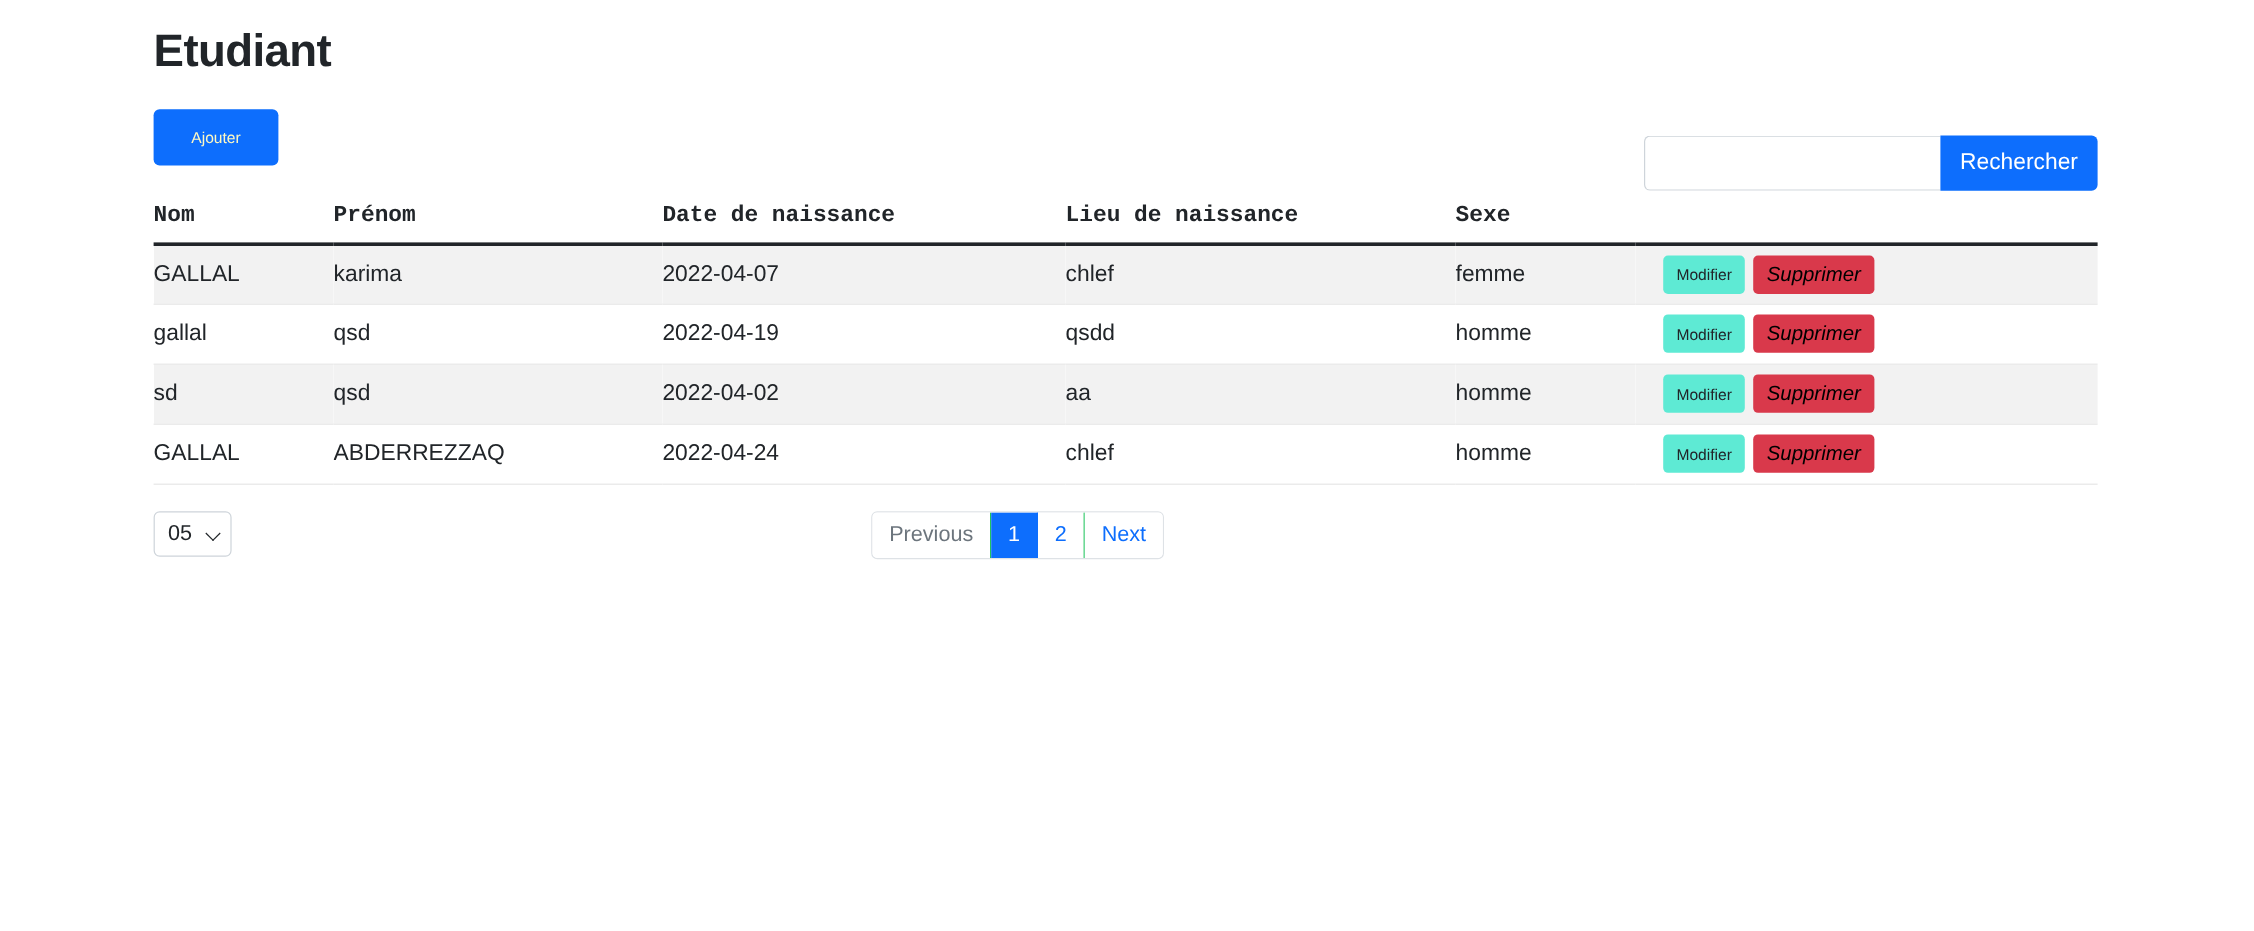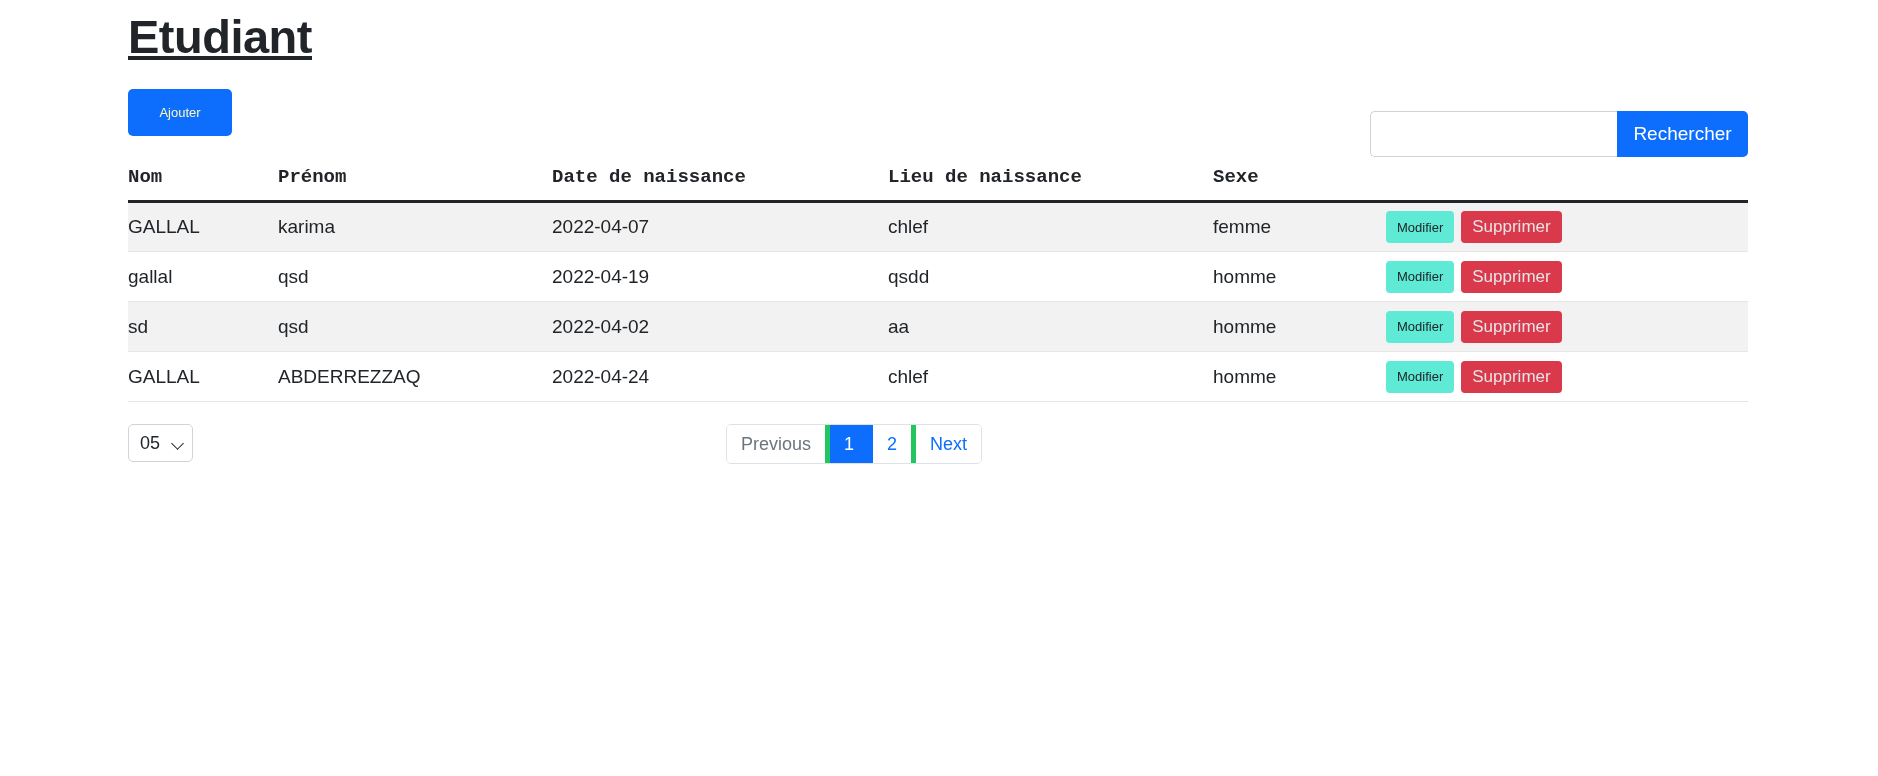--- a/index.html
+++ b/index.html
@@ -24,29 +24,28 @@
 
   .container {
     position: absolute;
     left: 128px;
     top: 0;
     width: 1620px;
   }
 
   
   .page-title {
-    font-size: 47px;
+    font-size: 38px;
     line-height: 1.15;
     font-weight: 700;
     letter-spacing: -0.5px;
     color: #212529;
     margin: 0;
-    padding-top: 10px;
-    white-space: nowrap;
-    text-decoration: underline;
+    padding-top: 22px;
+    white-space: nowrap;
   }
 
   
   .toolbar {
     position: relative;
     height: 62px;
     margin-top: 25px;
   }
 
   .btn {
@@ -168,23 +167,24 @@
     background: #5eead4;
     color: #212529;
     font-size: 13px;
     border-radius: 4px;
   }
 
   .btn-delete {
     height: 32px;
     padding: 0 11px;
     background: #d9394b;
-    color: #e5e5e5;
+    color: #000000;
     font-size: 17px;
     border-radius: 4px;
+    font-style: italic;
   }
 
   
   .footer {
     position: relative;
     margin-top: 22px;
     height: 50px;
   }
 
   .page-size-select {
@@ -240,21 +240,21 @@
 
   .page-link {
     display: flex;
     align-items: center;
     justify-content: center;
     min-width: 37px;
     padding: 0 14px;
     font-size: 18px;
     color: #0d6efd;
     background: #ffffff;
-    border-right: 5px solid #22c55e;
+    border-right: 1px solid #22c55e;
     text-decoration: none;
     cursor: pointer;
     white-space: nowrap;
   }
   .page-link:last-child { border-right: none; }
 
   .page-link.disabled {
     color: #6c757d;
     cursor: default;
   }

